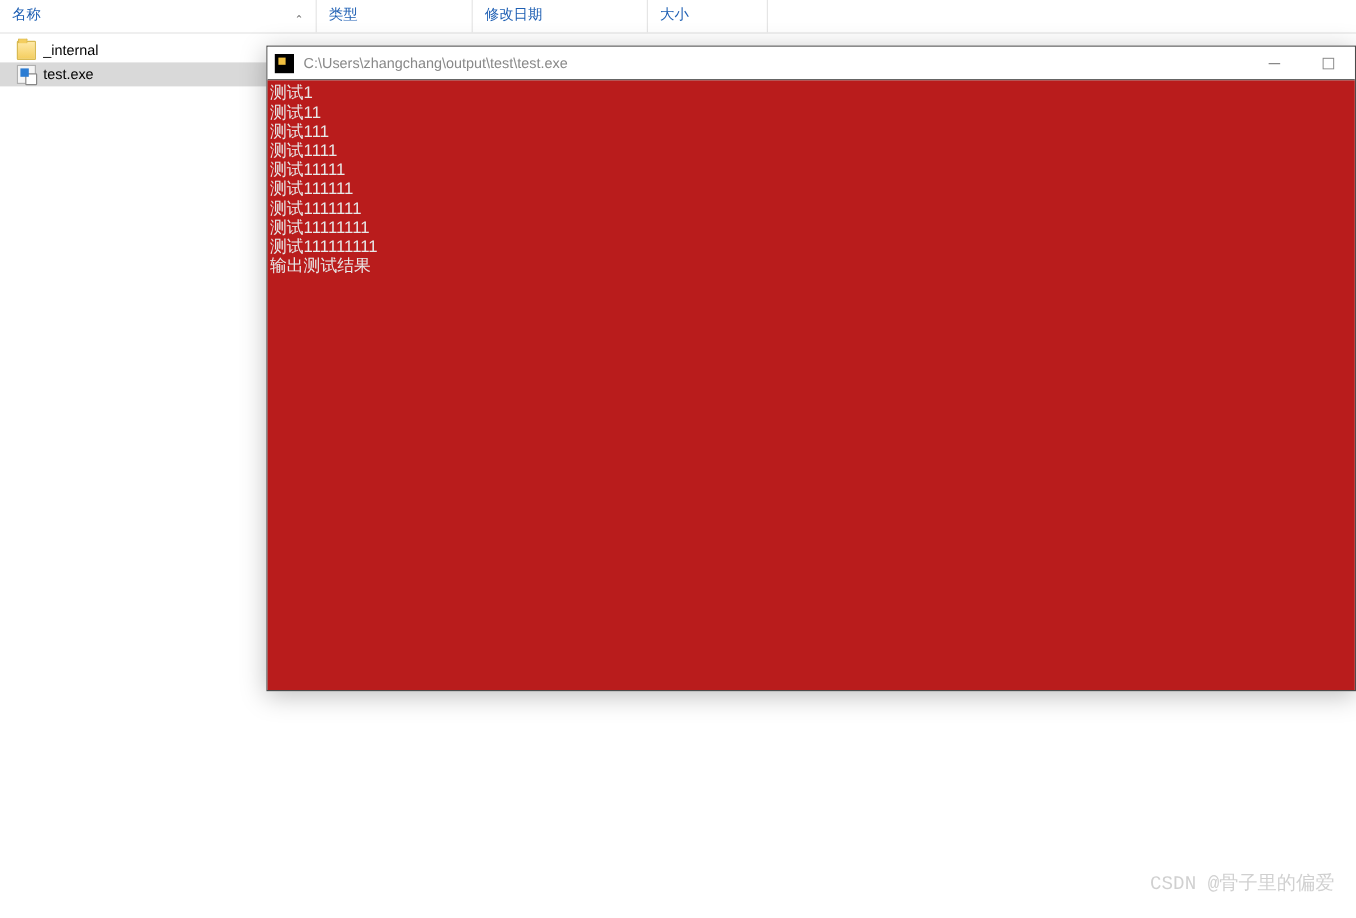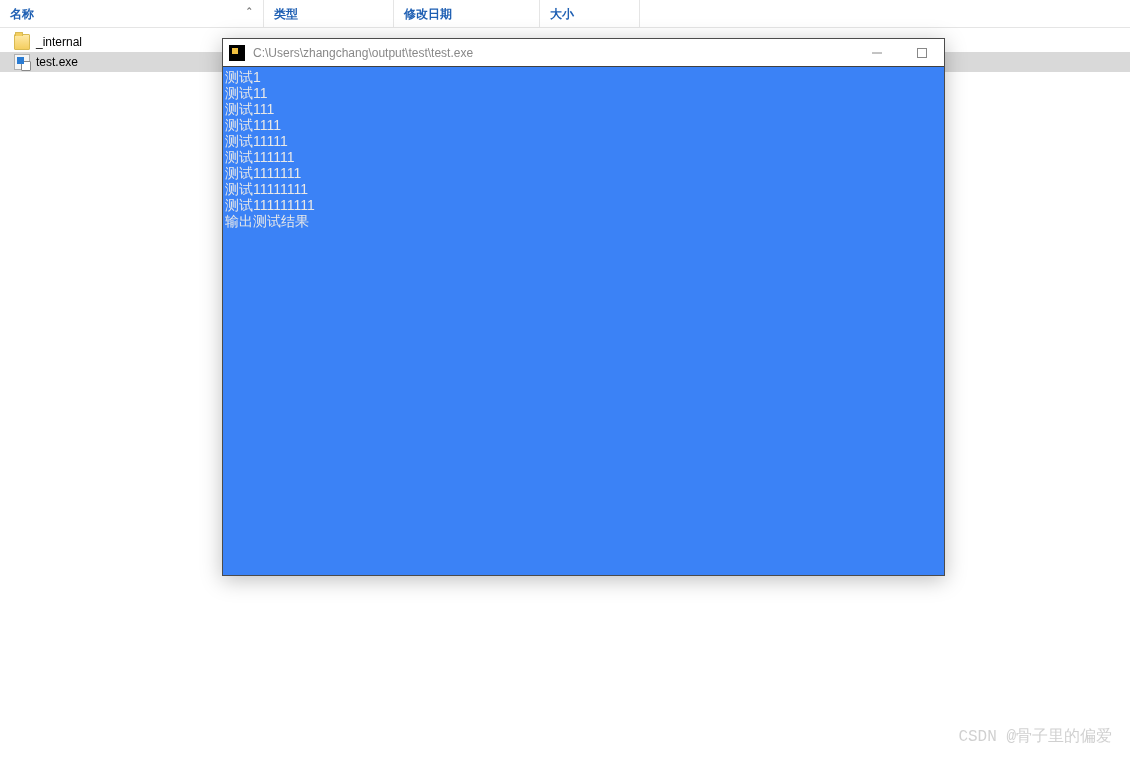--- a/index.html
+++ b/index.html
@@ -19,23 +19,22 @@
       display: flex;
       height: 28px;
       border-bottom: 1px solid #e5e5e5;
       font-size: 12px;
       color: #1e5fb3;
     }
     .header-col {
       padding: 6px 10px;
       border-right: 1px solid #e5e5e5;
       display: flex;
-      align-items: flex-start;
+      align-items: flex-end;
       justify-content: space-between;
-      font-weight: bold;
     }
     .header-col.name { width: 264px; }
     .header-col.date { width: 146px; }
     .header-col.type { width: 130px; }
     .header-col.size { width: 100px; }
     .sort-caret {
       font-size: 9px;
       color: #7a7a7a;
       margin-left: auto;
     }
@@ -99,21 +98,21 @@
       width: 8px;
       height: 8px;
       background: #fff;
       border: 1px solid #888;
       border-radius: 1px;
     }
     .console-window {
       position: absolute;
       top: 38px;
       left: 222px;
-      width: 723px;
+      width: 908px;
       background: #fff;
       border: 1px solid #4b4b4b;
       box-shadow: 0 4px 20px rgba(0,0,0,0.25);
     }
     .titlebar {
       height: 28px;
       background: #ffffff;
       display: flex;
       align-items: center;
       padding-left: 6px;
@@ -147,21 +146,21 @@
     .win-btn {
       width: 45px;
       height: 28px;
       display: flex;
       align-items: center;
       justify-content: center;
       color: #888;
       font-size: 11px;
     }
     .console-body {
-      background: #3b82f6;
+      background: #b91c1c;
       color: #e8e8e8;
       font-family: "NSimSun", "SimSun", Consolas, monospace;
       font-size: 14px;
       line-height: 16px;
       padding: 2px 0 0 0;
       height: 508px;
       overflow: hidden;
       white-space: pre;
     }
     .console-line {

